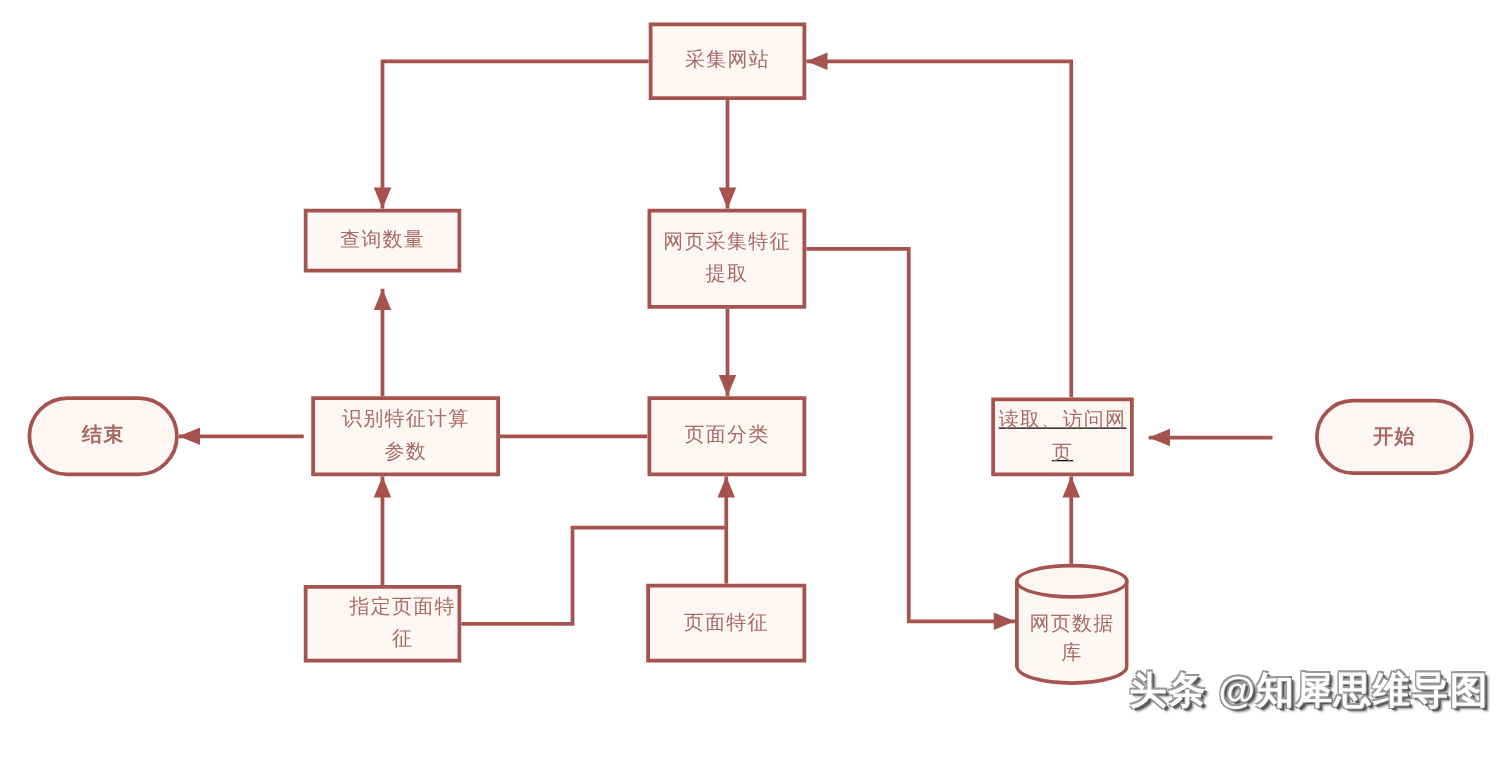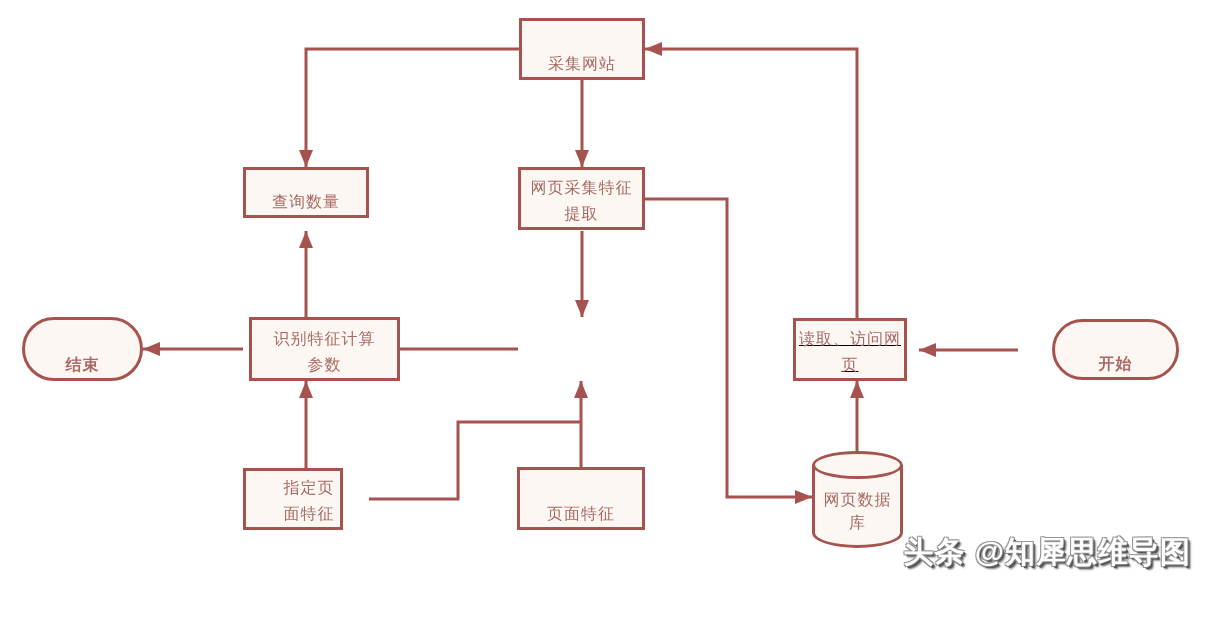--- a/index.html
+++ b/index.html
@@ -14,21 +14,21 @@
   .edges { position: absolute; left: 0; top: 0; }
   .edge  { fill: none; stroke: #a6534f; stroke-width: 3; }
   .ah    { fill: #a6534f; stroke: none; }
 
   .node {
     position: absolute;
     box-sizing: border-box;
     border: 3px solid #a6534f;
     background: #fcf7f3;
     display: flex;
-    align-items: flex-end;
+    align-items: center;
     justify-content: center;
     text-align: center;
     z-index: 3;
   }
   .lbl {
     color: #a76a64;
     font-size: 16px;
     line-height: 26px;
     letter-spacing: 1px;
     white-space: pre-line;
@@ -139,45 +139,48 @@
   </svg>
 
   <div class="node" style="left:519px; top:18px; width:126px; height:62px;">
     <span class="lbl">采集网站</span>
   </div>
 
   <div class="node" style="left:243px; top:167px; width:126px; height:51px;">
     <span class="lbl">查询数量</span>
   </div>
 
-  <div class="node" style="left:518px; top:167px; width:127px; height:63px;">
+  <div class="node" style="left:518px; top:167px; width:127px; height:80px;">
     <span class="lbl">网页采集特征
 提取</span>
   </div>
 
   <div class="node stadium" style="left:22px; top:317px; width:121px; height:64px;">
     <span class="lbl">结束</span>
   </div>
 
   <div class="node" style="left:249px; top:317px; width:151px; height:64px;">
     <span class="lbl">识别特征计算
 参数</span>
   </div>
 
+  <div class="node" style="left:518px; top:317px; width:127px; height:64px;">
+    <span class="lbl">页面分类</span>
+  </div>
 
   <div class="node" style="left:793px; top:318px; width:114px; height:63px;text-decoration:underline;">
     <span class="lbl">读取、访问网
 页</span>
   </div>
 
   <div class="node stadium" style="left:1052px; top:319px; width:127px; height:61px;">
     <span class="lbl">开始</span>
   </div>
 
-  <div class="node" style="left:243px; top:468px; width:100px; height:62px;padding-left:32px;">
+  <div class="node" style="left:243px; top:468px; width:126px; height:62px;padding-left:32px;">
     <span class="lbl">指定页面特征</span>
   </div>
 
   <div class="node" style="left:517px; top:467px; width:128px; height:63px;">
     <span class="lbl">页面特征</span>
   </div>
 
   <div class="cylinder" style="left:812px; top:451px; width:91px; height:97px;">
     <div class="cyl-top"></div>
     <div class="cyl-body"></div>

